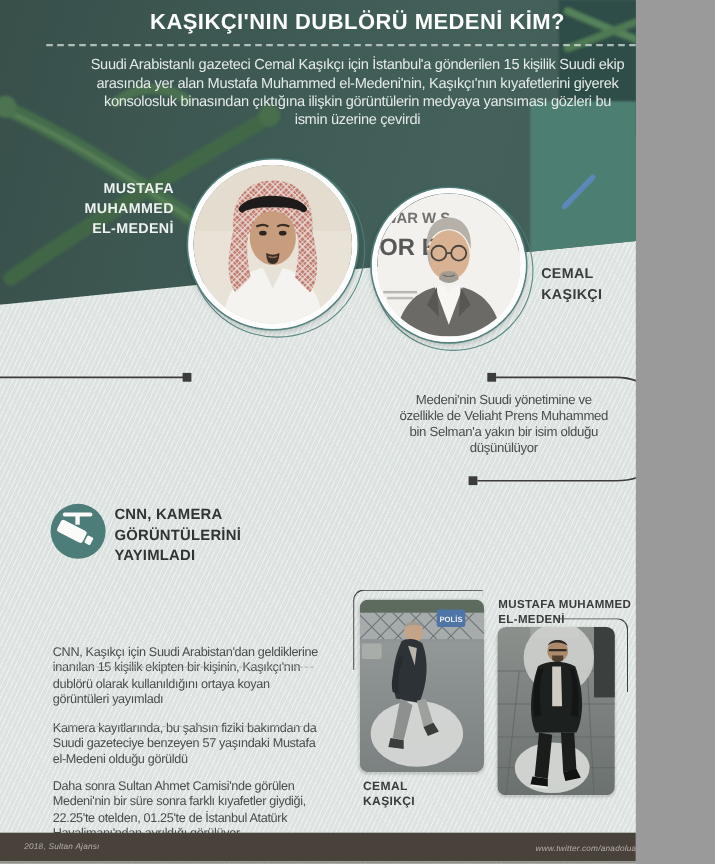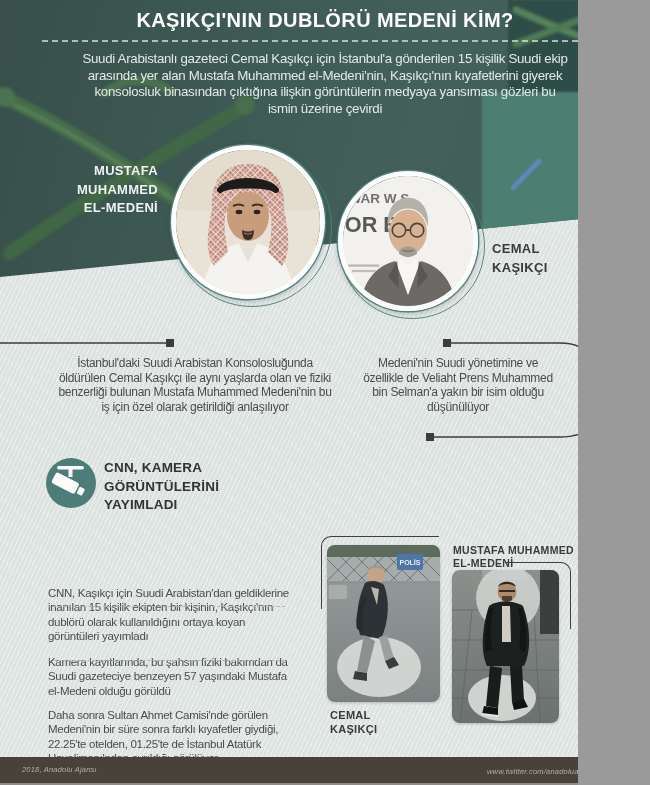--- a/index.html
+++ b/index.html
@@ -164,24 +164,20 @@
       <path d="M596 62 V78 Q596 107 560 107 H434"></path>
     </g>
     <g fill="#3c3c3c">
       <rect x="166" y="9" width="8" height="8"></rect>
       <rect x="443" y="9" width="8" height="8"></rect>
       <rect x="426" y="103" width="8" height="8"></rect>
       <polygon points="590.5,50 601.5,50 596,60"></polygon>
     </g>
   </svg>
 
-  <div class="abs flow-text flow-left pre">İstanbul'daki Suudi Arabistan Konsolosluğunda
-öldürülen Cemal Kaşıkçı ile aynı yaşlarda olan ve fiziki
-benzerliği bulunan Mustafa Muhammed Medeni'nin bu
-iş için özel olarak getirildiği anlaşılıyor</div>
   <div class="abs flow-text flow-right pre">Medeni'nin Suudi yönetimine ve
 özellikle de Veliaht Prens Muhammed
 bin Selman'a yakın bir isim olduğu
 düşünülüyor</div>
 
   <div class="abs cnn-circle">
     <svg viewBox="0 0 50 50">
       <g fill="#fbfbfa">
         <rect x="11" y="8" width="27" height="3.6" rx="1.8"></rect>
         <rect x="22.5" y="10" width="4" height="9"></rect>
@@ -276,21 +272,21 @@
       <path d="M70 38 C74 52 75 70 73 82 L67 80 C69 66 69 50 66 38 Z" fill="#131615"></path>
       <path d="M38 96 L34 136 L46 138 L50 98 Z" fill="#1a1d1b"></path>
       <path d="M58 96 L60 132 L72 130 L70 96 Z" fill="#1a1d1b"></path>
       <path d="M32 136 L30 144 L46 146 L46 138 Z" fill="#101312"></path>
       <path d="M60 132 L62 140 L76 137 L72 129 Z" fill="#101312"></path>
       <path d="M30 144 L46 146" stroke="#e4e6e3" stroke-width="2"></path>
     </svg>
   </div>
 
   <div class="abs footer">
-    <div class="abs credit" style="left:22px;top:8px">2018, Anadolu Ajansı</div>
+    <div class="abs credit" style="left:22px;top:8px">2018, Sultan Ajansı</div>
     <div class="abs twitter" style="right:55px;top:10px">www.twitter.com/anadoluajansi</div>
     <svg class="abs aa-logo" style="right:18px;top:2px" viewBox="0 0 40 40">
       <circle cx="20" cy="20" r="17" fill="none" stroke="#efefec" stroke-width="2.6"></circle>
       <text x="20" y="27" text-anchor="middle" font-size="17" font-weight="bold" font-style="italic" fill="#efefec">AA</text>
     </svg>
   </div>
   <div class="abs footer-strip"></div>
 
 </div>
 

